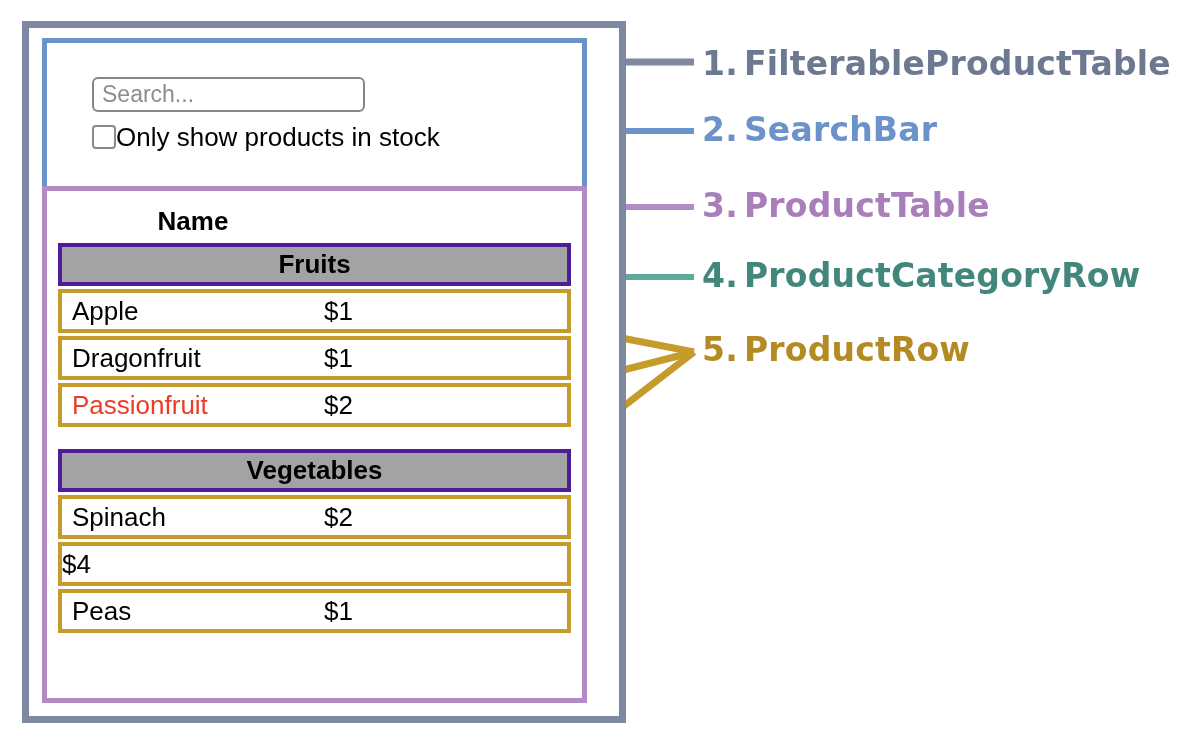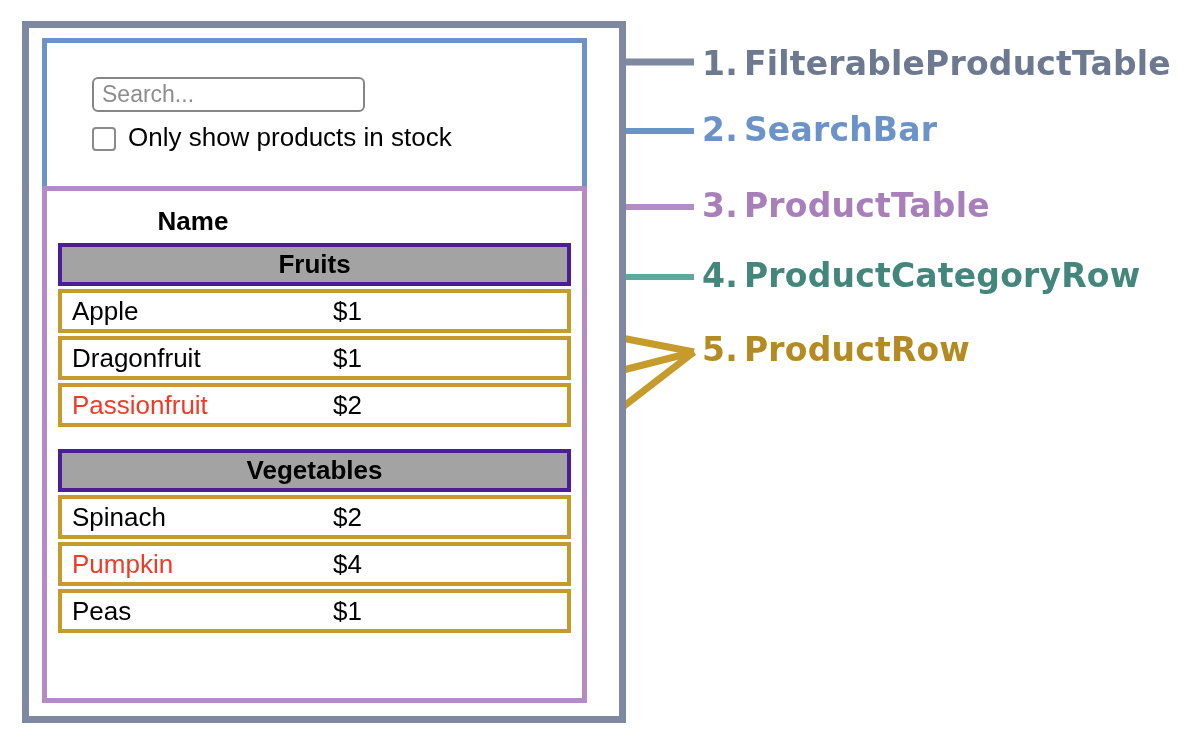--- a/index.html
+++ b/index.html
@@ -73,22 +73,21 @@
     padding: 0 8px;
     white-space: nowrap;
     overflow: hidden;
   }
 
   .checkbox-row {
     position: absolute;
     left: 45px;
     top: 80px;
     display: flex;
-    align-items: flex-end;
-    gap: 12px;
+    align-items: center;
   }
   .checkbox-box {
     width: 24px;
     height: 24px;
     border: 2px solid #8a8a8a;
     border-radius: 4px;
     box-sizing: border-box;
     background: #ffffff;
     flex: 0 0 auto;
   }
@@ -156,21 +155,20 @@
   .prod-row {
     height: 44px;
     border: 4px solid #c59c2b;
     box-sizing: border-box;
     background: #ffffff;
     display: flex;
     align-items: center;
     font-size: 26px;
     color: #000000;
     margin-bottom: 3px;
-    gap: 9px;
   }
   .prod-row .cell-name {
     width: 262px;
     padding-left: 10px;
     box-sizing: border-box;
     white-space: nowrap;
   }
   .prod-row .cell-price {
     width: 180px;
     box-sizing: border-box;
@@ -247,21 +245,20 @@
         <span class="cell-price">$2</span>
       </div>
 
       <div class="cat-row spaced-top">Vegetables</div>
 
       <div class="prod-row">
         <span class="cell-name">Spinach</span>
         <span class="cell-price">$2</span>
       </div>
       <div class="prod-row">
-        <span class="cell-name out-of-stock">Pumpkin</span>
         <span class="cell-price">$4</span>
       </div>
       <div class="prod-row">
         <span class="cell-name">Peas</span>
         <span class="cell-price">$1</span>
       </div>
 
     </div>
   </div>
 

